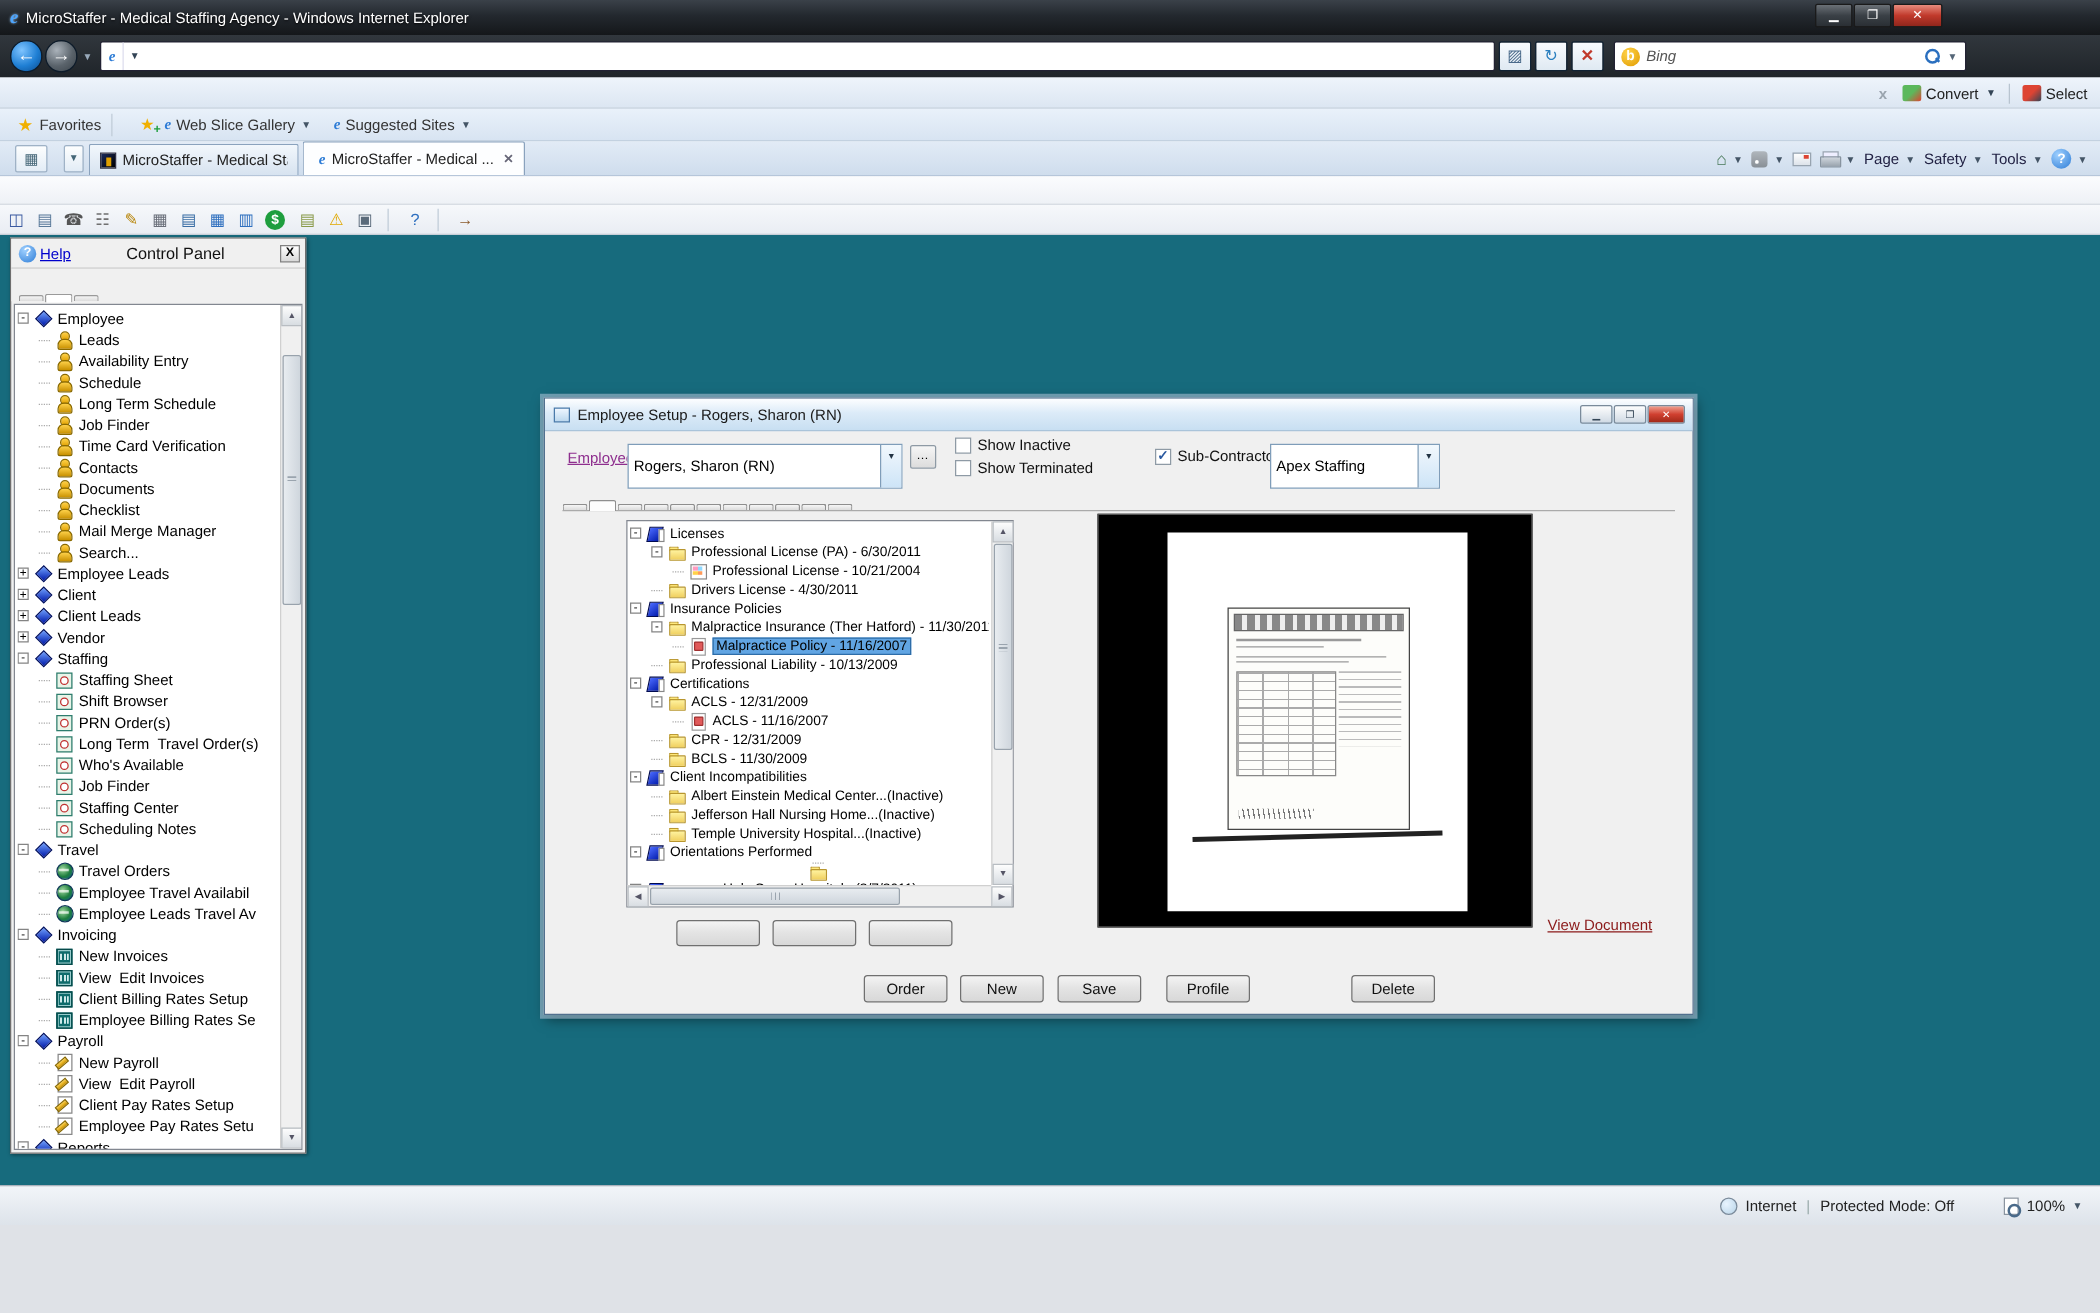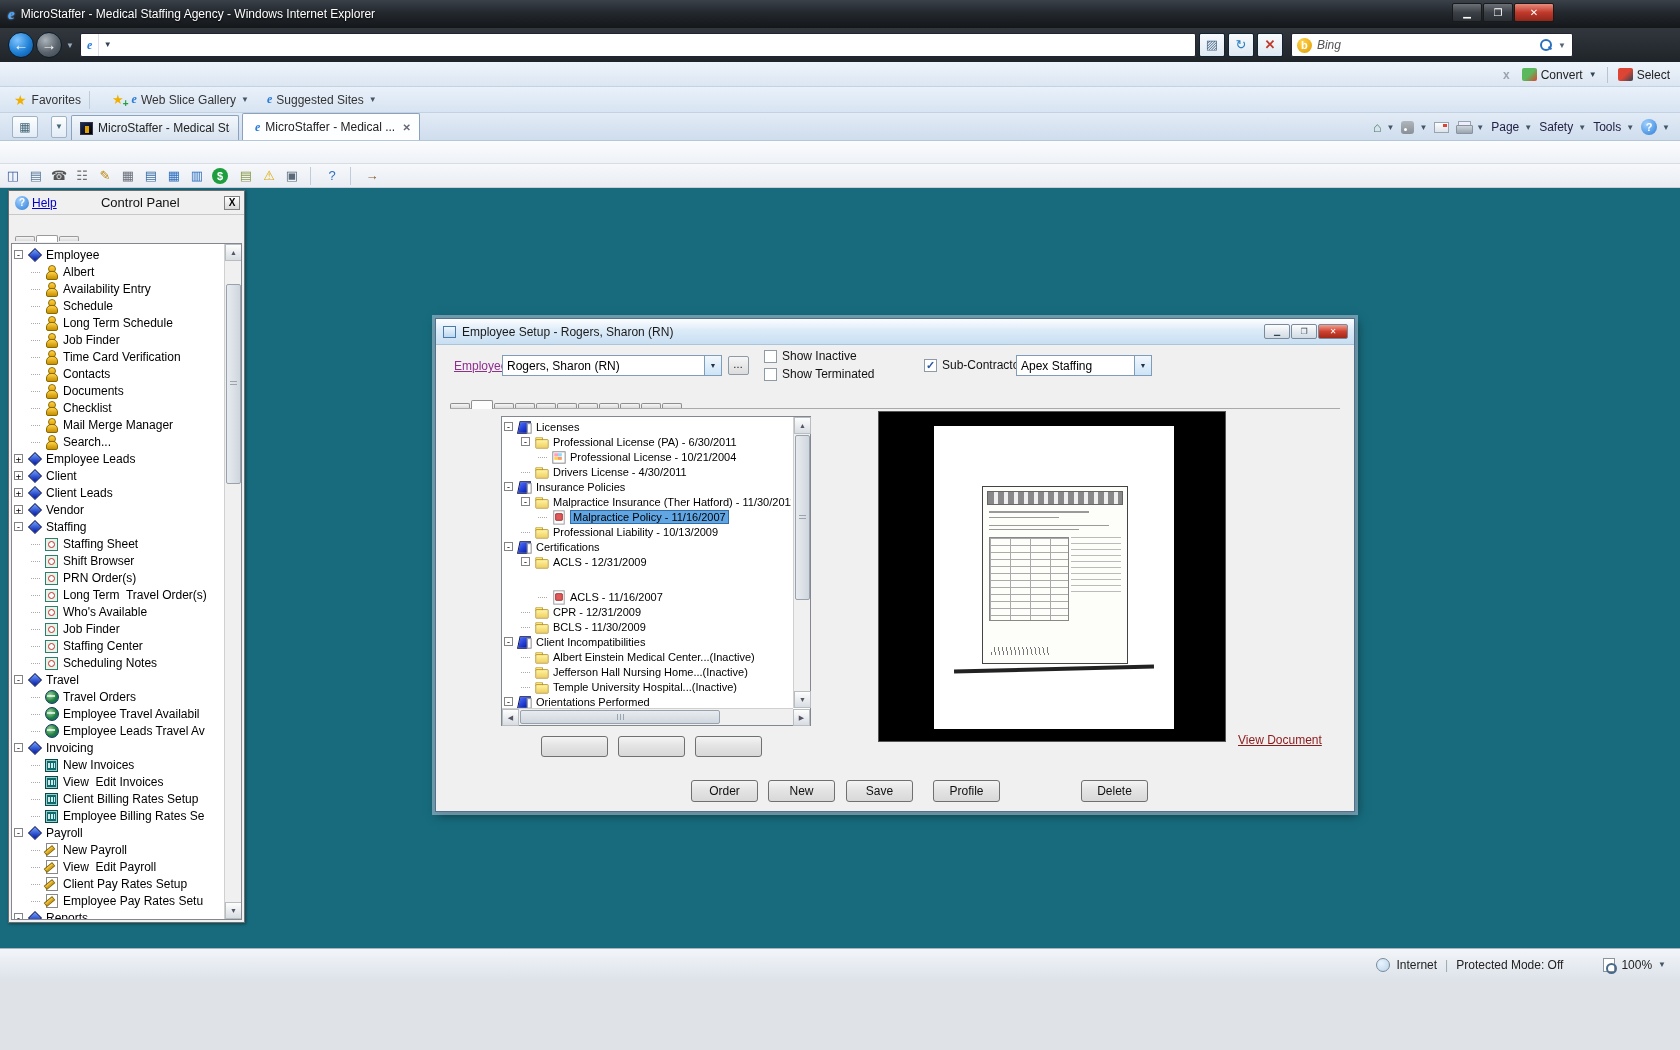--- a/index.html
+++ b/index.html
@@ -179,21 +179,21 @@
     border:1px solid #52708e; box-shadow:0 0 0 3px rgba(180,200,220,.55), 2px 3px 10px rgba(0,0,0,.5); }
   .dlg-titlebar { height:26px; background:linear-gradient(#fdfeff,#dcebf8 45%,#c8dff2); border-bottom:1px solid #aac4da;
     display:flex; align-items:center; font-size:12px; color:#1a1a1a; }
   .dlg-icon { width:13px; height:12px; border:1px solid #4a7aaa; background:linear-gradient(#eef6ff,#bcd8ee); margin:0 6px 0 7px; }
   .dlg-btns { position:absolute; right:6px; top:5px; display:flex; }
   .dlg-btn { width:26px; height:15px; margin-left:1px; border:1px solid #7a8a9a; border-radius:2px;
     background:linear-gradient(#fdfdfd,#d0dae4); font-size:8px; line-height:13px; text-align:center; color:#345; }
   .dlg-btn.close { width:30px; background:linear-gradient(#f0a090,#d04030 50%,#a02818); color:#fff; }
 
   .emp-label { position:absolute; left:18px; top:40px; font-size:12px; color:#8e2f8e; text-decoration:underline; }
-  .combo { position:absolute; height:21px; background:#fff; border:1px solid #7f9db9; display:flex; align-items:center; font-size:12px; }
+  .combo { position:absolute; height:36px; background:#fff; border:1px solid #7f9db9; display:flex; align-items:center; font-size:12px; }
   .combo .cval { flex:1; padding-left:4px; white-space:nowrap; overflow:hidden; }
   .combo .cbtn { width:17px; height:100%; border-left:1px solid #7f9db9; background:linear-gradient(#f2f8fd,#cde4f7);
     font-size:7px; color:#234; text-align:center; line-height:19px; }
   .emp-combo { left:66px; top:36px; width:220px; }
   .sub-combo { left:580px; top:36px; width:136px; }
   .browse-btn { position:absolute; left:292px; top:37px; width:21px; height:19px; border:1px solid #8e9aa5; border-radius:2px;
     background:linear-gradient(#f6f6f6,#dcdcdc); font-size:10px; line-height:16px; text-align:center; letter-spacing:1px; }
   .cbrow { position:absolute; display:flex; align-items:center; font-size:12px; color:#111; }
   .cbox { width:13px; height:13px; background:#fff; border:1px solid #8e9aa5; margin-right:5px; flex:none;
     font:bold 11px/11px "Liberation Sans",sans-serif; text-align:center; color:#2c5aa0; }
@@ -415,21 +415,21 @@
         <div class="cp-rows">
 
         <div class="trow">
               <span class="tg">-</span>
               <span class="ic ic-diamond"></span>
               <span class="lbl">Employee</span>
             </div>
             <div class="trow" style="padding-left: 17px;">
               <span class="tg stub"></span>
               <span class="ic ic-person"></span>
-              <span class="lbl">Albert</span>
+              <span class="lbl">Leads</span>
             </div>
             <div class="trow" style="padding-left: 17px;">
               <span class="tg stub"></span>
               <span class="ic ic-person"></span>
               <span class="lbl">Availability Entry</span>
             </div>
             <div class="trow" style="padding-left: 17px;">
               <span class="tg stub"></span>
               <span class="ic ic-person"></span>
               <span class="lbl">Schedule</span>
@@ -721,21 +721,21 @@
             <div class="trow">
               <span class="tg">-</span>
               <span class="ic ic-book"></span>
               <span class="lbl">Certifications</span>
             </div>
             <div class="trow" style="padding-left: 17px;">
               <span class="tg">-</span>
               <span class="ic ic-folder"></span>
               <span class="lbl">ACLS - 12/31/2009</span>
             </div>
-            <div class="trow" style="padding-left: 34px; margin-top: 20px;">
+            <div class="trow" style="padding-left: 34px;">
               <span class="tg stub"></span>
               <span class="ic ic-doc"></span>
               <span class="lbl">ACLS - 11/16/2007</span>
             </div>
             <div class="trow" style="padding-left: 17px;">
               <span class="tg stub"></span>
               <span class="ic ic-folder"></span>
               <span class="lbl">CPR - 12/31/2009</span>
             </div>
             <div class="trow" style="padding-left: 17px;">

